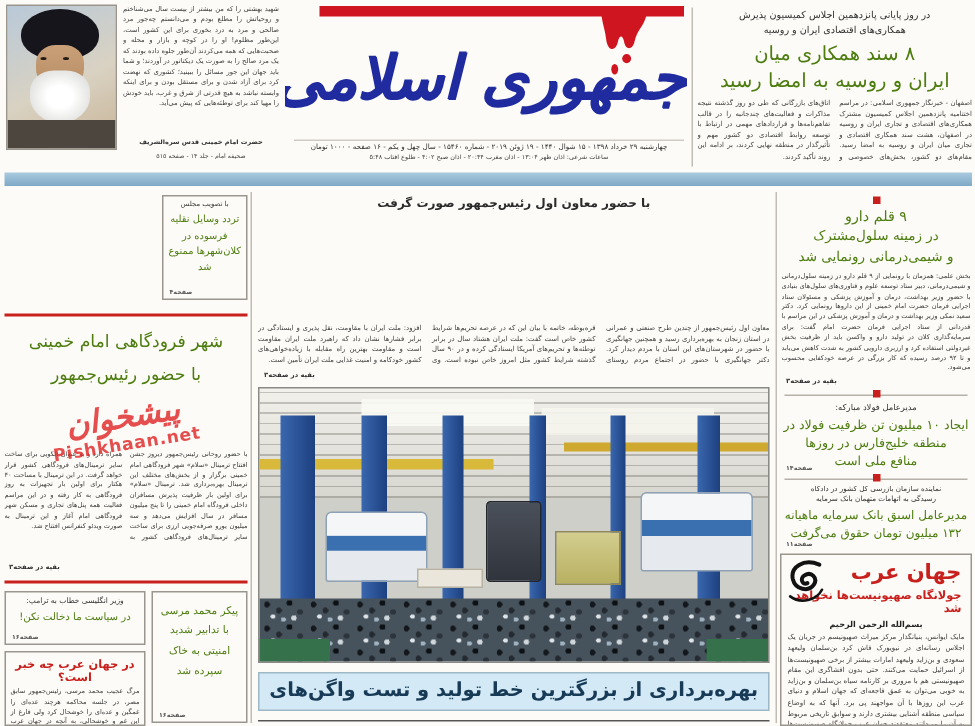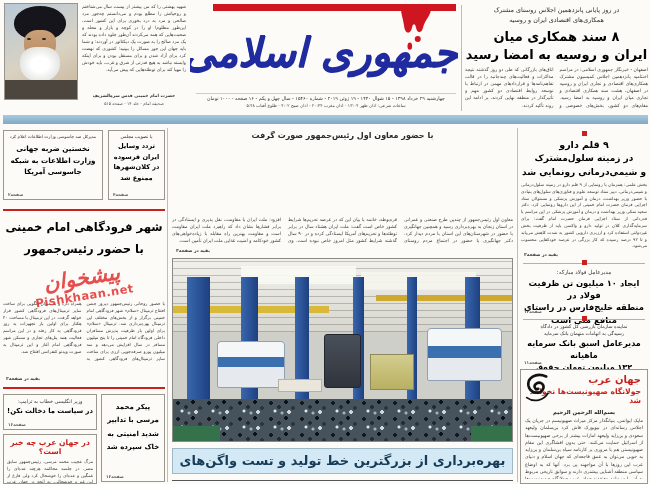--- a/index.html
+++ b/index.html
@@ -9,21 +9,21 @@
   .abs{position:absolute;overflow:hidden}
   .ctr{text-align:center}
   .bold{font-weight:bold}
   .body-txt{font-size:4.6px;line-height:1.55;color:#3b3b3b;text-align:justify}
   .tiny-page{font-size:4.2px;color:#555;font-weight:bold}
   .box{border:1px solid #9a968e;background:#fcfbf7;padding:3px 3px}
   .vline{position:absolute;width:1px;background:#c2bdb4}
   .redline{position:absolute;height:2px;background:#c8201d}
   .hline{position:absolute;height:1px;background:#b5b0a8}
   .redsq{position:absolute;width:5px;height:5px;background:#c8201d}
-  .headline{color:#000000;font-weight:bold}
+  .headline{color:#4d7c0f;font-weight:normal}
   .kicker{color:#2b2b2b}
   
   .m-title{font-size:40px;font-weight:bold;font-style:italic;color:#1f2b9e;transform:rotate(-2deg);text-shadow:0.6px 0.8px 0 #1f2b9e;white-space:nowrap}
   .m-redbar{background:#cf1620}
   .m-date{font-size:4.8px;color:#333;border-top:1px solid #cfcac2;padding-top:1.5px}
   .m-prayer{font-size:4.3px;color:#444}
   .bluebar{background:linear-gradient(#a9cadf,#7fa9c6)}
   
   .kh{background:linear-gradient(155deg,#b9c9d8 0%,#d9d2c2 55%,#c7b295 100%);border:1px solid #9a968e}
   .kh>div{position:absolute}
@@ -90,42 +90,37 @@
       </svg>
   </div>
   <div class="abs ctr" style="left:190px;top:16px;width:268px;height:76px;line-height:72px">
     <span class="m-title">جمهوری اسلامی</span>
   </div>
   <div class="abs ctr m-date" style="left:196px;top:93px;width:260px">چهارشنبه ۲۹ خرداد ۱۳۹۸ - ۱۵ شوال ۱۴۴۰ - ۱۹ ژوئن ۲۰۱۹ - شماره ۱۵۴۶۰ - سال چهل و یکم - ۱۶ صفحه - ۱۰۰۰ تومان</div>
   <div class="abs ctr m-prayer" style="left:196px;top:103px;width:260px">ساعات شرعی: اذان ظهر ۱۳:۰۴ - اذان مغرب ۲۰:۴۴ - اذان صبح ۴:۰۲ - طلوع آفتاب ۵:۴۸</div>
 
   <div class="vline" style="left:461px;top:5px;height:106px"></div>
   <div class="abs ctr kicker" style="left:465px;top:6px;width:183px;font-size:6.4px;line-height:1.55">
-    <div>در روز پایانی پانزدهمین اجلاس روستای مشترک</div>
+    <div>در روز پایانی پانزدهمین اجلاس کمیسیون پذیرش</div>
     <div>همکاری‌های اقتصادی ایران و روسیه</div>
   </div>
   <div class="abs ctr headline" style="left:465px;top:28px;width:183px;font-size:13px;line-height:1.4">
     <div>۸ سند همکاری میان</div>
     <div>ایران و روسیه به امضا رسید</div>
   </div>
   <div class="abs body-txt" style="left:465px;top:66px;width:183px;height:46px;column-count:2;column-gap:6px">اصفهان - خبرنگار جمهوری اسلامی: در مراسم اختتامیه پانزدهمین اجلاس کمیسیون مشترک همکاری‌های اقتصادی و تجاری ایران و روسیه در اصفهان، هشت سند همکاری اقتصادی و تجاری میان ایران و روسیه به امضا رسید. مقام‌های دو کشور، بخش‌های خصوصی و اتاق‌های بازرگانی که طی دو روز گذشته نتیجه مذاکرات و فعالیت‌های چندجانبه را در قالب تفاهم‌نامه‌ها و قراردادهای مهمی در ارتباط با توسعه روابط اقتصادی دو کشور مهم و تأثیرگذار در منطقه نهایی کردند، بر ادامه این روند تأکید کردند.</div>
 
   <div class="abs bluebar" style="left:3px;top:115px;width:645px;height:9px"></div>
 
   <div class="vline" style="left:167px;top:128px;height:354px"></div>
   <div class="vline" style="left:517px;top:128px;height:354px"></div>
 
-  <div class="abs box" style="left:3px;top:130px;width:100px;height:70px">
-    <div class="ctr" style="font-size:4.3px;color:#333;line-height:1.5">مدیرکل ضد جاسوسی وزارت اطلاعات اعلام کرد</div>
-    <div class="ctr headline" style="font-size:7.2px;line-height:1.6;margin-top:3px">نخستین ضربه جهانی وزارت اطلاعات به شبکه جاسوسی آمریکا</div>
-    <div class="tiny-page" style="position:absolute;left:4px;bottom:2px">صفحه۲</div>
-  </div>
   <div class="abs box" style="left:108px;top:130px;width:57px;height:70px">
     <div class="ctr" style="font-size:4.6px;color:#333">با تصویب مجلس</div>
-    <div class="ctr headline" style="font-size:6.6px;line-height:1.6;margin-top:2px">تردد وسایل ایران فرسوده در کلان‌شهرها ممنوع شد</div>
+    <div class="ctr headline" style="font-size:6.6px;line-height:1.6;margin-top:2px">تردد وسایل نقلیه فرسوده در کلان‌شهرها ممنوع شد</div>
     <div class="tiny-page" style="position:absolute;left:4px;bottom:2px">صفحه۴</div>
   </div>
 
   <div class="redline" style="left:3px;top:209px;width:162px"></div>
 
   <div class="abs ctr headline" style="left:3px;top:217px;width:162px">
     <div style="font-size:11.5px;line-height:1.9">شهر فرودگاهی امام خمینی</div>
     <div style="font-size:11.5px;line-height:1.9">با حضور رئیس‌جمهور</div>
   </div>
   <div class="abs body-txt" style="left:3px;top:301px;width:162px;height:74px;column-count:2;column-gap:5px;font-size:4.4px">با حضور روحانی رئیس‌جمهور دیروز جشن افتتاح ترمینال «سلام» شهر فرودگاهی امام خمینی برگزار و از بخش‌های مختلف این ترمینال بهره‌برداری شد. ترمینال «سلام» برای اولین بار ظرفیت پذیرش مسافران داخلی فرودگاه امام خمینی را تا پنج میلیون مسافر در سال افزایش می‌دهد و سه میلیون یورو صرفه‌جویی ارزی برای ساخت سایر ترمینال‌های فرودگاهی کشور به همراه دارد و به عنوان الگویی برای ساخت سایر ترمینال‌های فرودگاهی کشور قرار خواهد گرفت. در این ترمینال با مساحت ۴۰ هکتار برای اولین بار تجهیزات به روز فرودگاهی به کار رفته و در این مراسم فعالیت همه پنل‌های تجاری و مسکن شهر فرودگاهی امام آغاز و این ترمینال به صورت ویدئو کنفرانس افتتاح شد.</div>
@@ -188,21 +183,21 @@
   </div>
   <div class="abs body-txt" style="left:521px;top:182px;width:126px;height:68px;font-size:4.4px">بخش علمی: همزمان با رونمایی از ۹ قلم دارو در زمینه سلول‌درمانی و شیمی‌درمانی، دبیر ستاد توسعه علوم و فناوری‌های سلول‌های بنیادی با حضور وزیر بهداشت، درمان و آموزش پزشکی و مسئولان ستاد اجرایی فرمان حضرت امام خمینی از این داروها رونمایی کرد. دکتر سعید نمکی وزیر بهداشت و درمان و آموزش پزشکی در این مراسم با قدردانی از ستاد اجرایی فرمان حضرت امام گفت: برای سرمایه‌گذاری کلان در تولید دارو و واکسن باید از ظرفیت بخش غیردولتی استفاده کرد و ارزبری دارویی کشور به شدت کاهش می‌یابد و تا ۹۲ درصد رسیده که کار بزرگی در عرصه خودکفایی محسوب می‌شود.</div>
   <div class="abs" style="left:524px;top:252px;font-size:4.5px;font-weight:bold;color:#333">بقیه در صفحه۳</div>
 
   <div class="hline" style="left:523px;top:263px;width:122px"></div>
   <div class="redsq" style="left:582px;top:260px"></div>
 
   <div class="abs ctr" style="left:521px;top:269px;width:126px;font-size:5.6px;color:#333">مدیرعامل فولاد مبارکه:</div>
   <div class="abs ctr headline" style="left:521px;top:277px;width:126px;font-size:8.4px;line-height:1.45">
     <div>ایجاد ۱۰ میلیون تن ظرفیت فولاد در</div>
-    <div>منطقه خلیج‌فارس در راستای</div>
+    <div>منطقه خلیج‌فارس در روزها</div>
     <div>منافع ملی است</div>
   </div>
   <div class="abs tiny-page" style="left:524px;top:309px">صفحه۱۴</div>
 
   <div class="hline" style="left:523px;top:319px;width:122px"></div>
   <div class="redsq" style="left:582px;top:316px"></div>
 
   <div class="abs ctr" style="left:521px;top:324px;width:126px;font-size:4.8px;color:#333;line-height:1.4">
     <div>نماینده سازمان بازرسی کل کشور در دادگاه</div>
     <div>رسیدگی به اتهامات متهمان بانک سرمایه</div>
@@ -213,19 +208,19 @@
   </div>
   <div class="abs tiny-page" style="left:524px;top:360px">صفحه۱۱</div>
 
   <div class="abs box" style="left:520px;top:369px;width:128px;height:115px;padding:4px">
     <div class="orn">
       <svg viewBox="0 0 30 34" width="27" height="30">
           <path d="M26 5 C14 0 4 7 6 16 C8 24 18 26 22 20 C25 15 20 10 15 13 C11 15 13 21 17 19" fill="none" stroke="#121212" stroke-width="3" stroke-linecap="round"></path>
           <path d="M4 29 C12 35 24 32 28 24" fill="none" stroke="#121212" stroke-width="2" stroke-linecap="round"></path>
         </svg>
     </div>
-    <div class="red-title" style="font-size:10px;padding-right:2px">جهان عرب</div>
+    <div class="red-title" style="font-size:14px;padding-right:2px">جهان عرب</div>
     <div class="red-title" style="font-size:7.6px;padding-right:2px;margin-top:2px">جولانگاه صهیونیست‌ها نخواهد شد</div>
     <div class="ctr bold" style="font-size:5.4px;color:#222;margin-top:4px">بسم‌الله الرحمن الرحیم</div>
     <div class="body-txt" style="font-size:4.7px;margin-top:2px;height:62px;overflow:hidden">مایک ایوانس، بنیانگذار مرکز میراث صهیونیسم در جریان یک اجلاس رسانه‌ای در نیویورک فاش کرد بن‌سلمان ولیعهد سعودی و بن‌زاید ولیعهد امارات بیشتر از برخی صهیونیست‌ها از اسرائیل حمایت می‌کنند. حتی بدون افشاگری این مقام صهیونیستی هم با مروری بر کارنامه سیاه بن‌سلمان و بن‌زاید به خوبی می‌توان به عمق فاجعه‌ای که جهان اسلام و دنیای عرب این روزها با آن مواجهند پی برد. آنها که به اوضاع سیاسی منطقه آشنایی بیشتری دارند و سوابق تاریخی مربوط به آن را می‌دانند معتقدند جهان عرب جولانگاه صهیونیست‌ها نخواهد شد.</div>
   </div>
 
 </div>
 
 </body></html>

